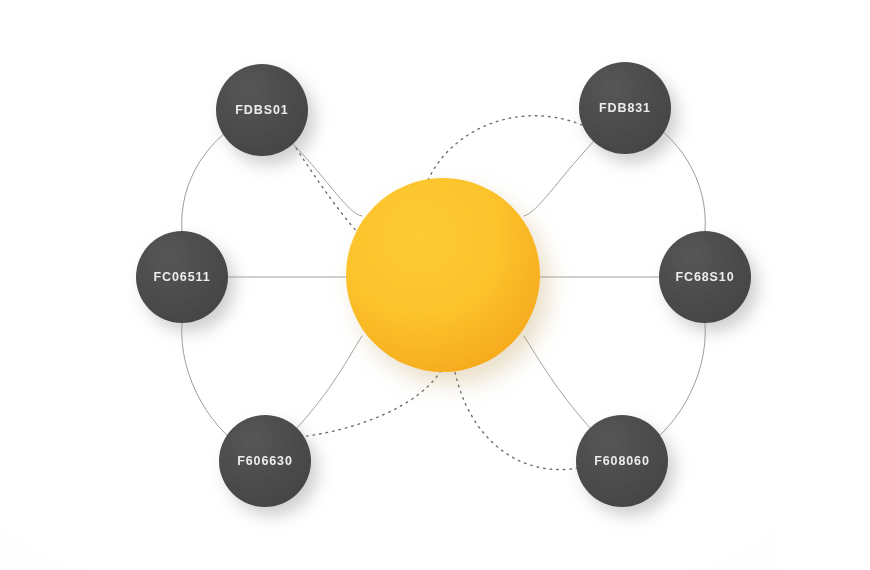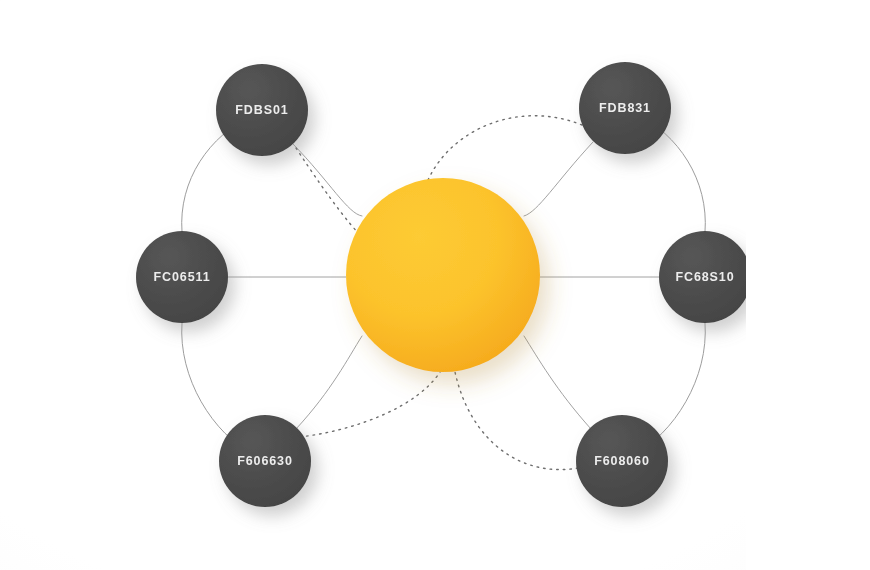--- a/index.html
+++ b/index.html
@@ -14,20 +14,21 @@
     font-family: "Liberation Sans", sans-serif;
     background: #ffffff;
   }
   #diagram-root {
     position: relative;
     width: 746px;
     height: 570px;
     background:
       radial-gradient(ellipse 120% 110% at 50% 45%, #ffffff 0%, #ffffff 58%, #fbfbfb 78%, #f4f4f4 100%);
     overflow: hidden;
+    padding-left: 32px;
   }
   #diagram-svg {
     position: absolute;
     left: 0;
     top: 0;
     width: 870px;
     height: 570px;
     display: block;
   }
   .node-label {

